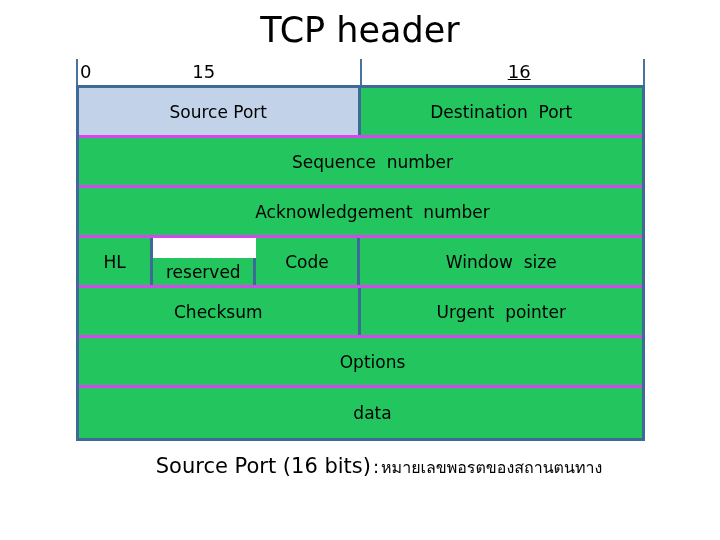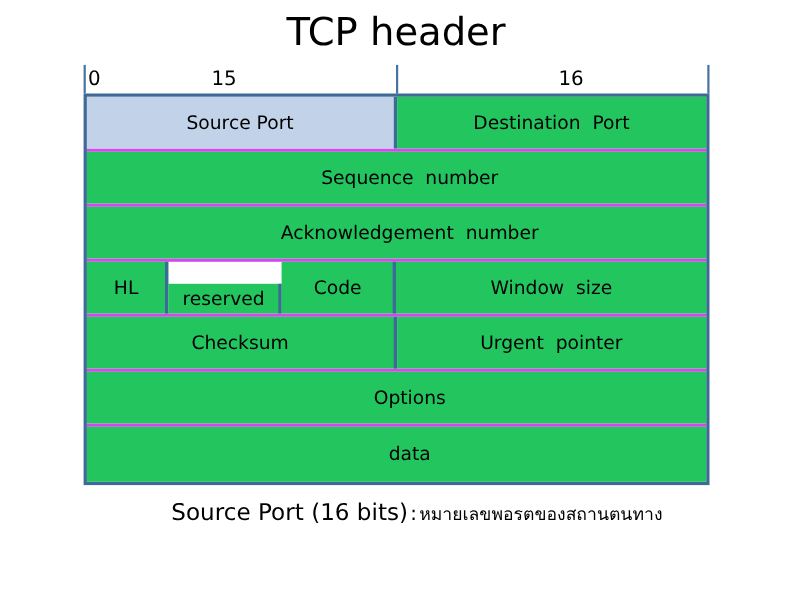--- a/index.html
+++ b/index.html
@@ -68,21 +68,21 @@
   .ruler-label {
     position: absolute;
     top: 1px;
     font-size: 18px;
     line-height: 24px;
     color: #000000;
     font-family: "DejaVu Sans", "Liberation Sans", sans-serif;
   }
   .lbl-0  { left: 4px; }
   .lbl-15 { left: 50%; margin-left: -26px; }
-  .lbl-16 { left: 50%; margin-left: 5px; }
+  .lbl-16 { left: 50%; margin-left: 5px; text-decoration: underline; }
   .lbl-31 { right: 3px; margin-top: 32px; }
 
   
   .fields {
     position: absolute;
     left: 0;
     top: 26px;
     width: 569px;
     border: 3px solid #3d6a96;
     border-top: 3px solid #3d6a96;

